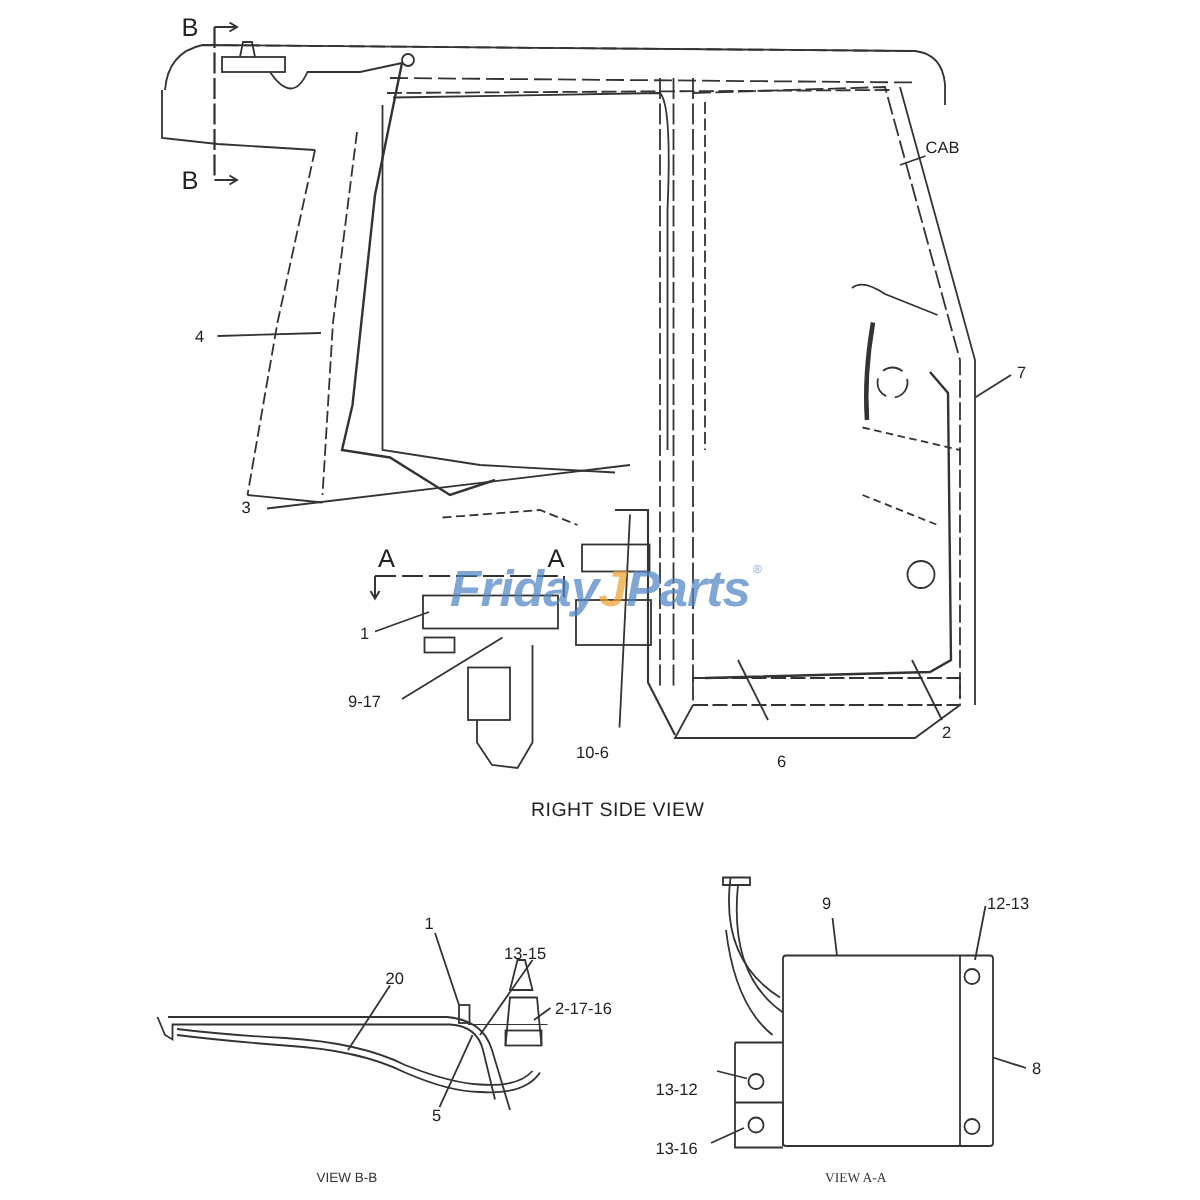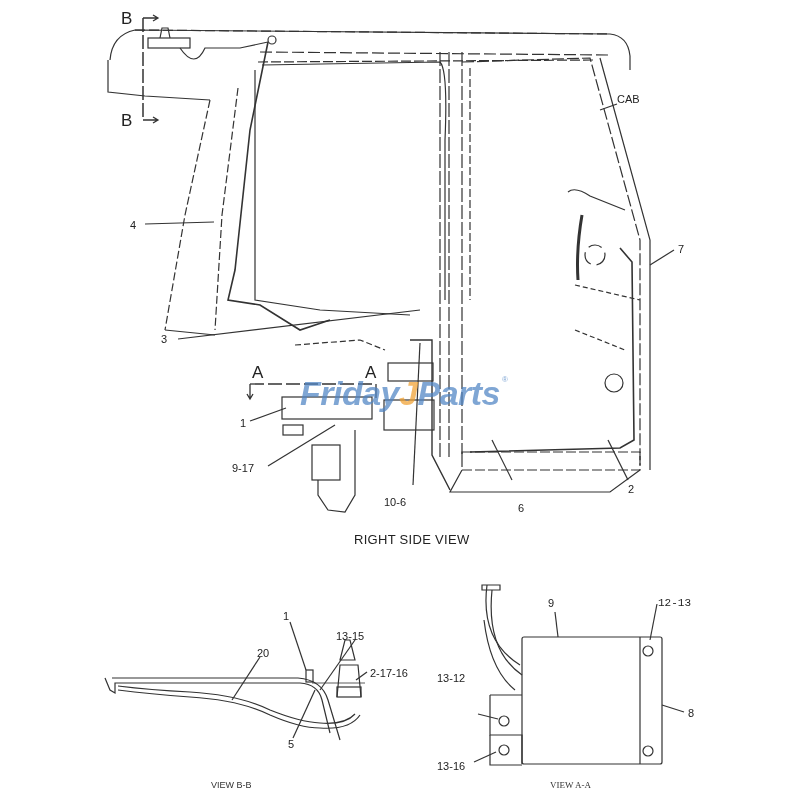--- a/index.html
+++ b/index.html
@@ -146,18 +146,18 @@
   
   <span class="lbl" style="left:283px;top:611px;">1</span>
   <span class="lbl" style="left:336px;top:631px;">13-15</span>
   <span class="lbl" style="left:257px;top:648px;">20</span>
   <span class="lbl" style="left:370px;top:668px;">2-17-16</span>
   <span class="lbl" style="left:288px;top:739px;">5</span>
   <span class="caption" style="left:211px;top:781px;text-align:right;">VIEW B-B</span>
 
   
   <span class="lbl" style="left:548px;top:598px;">9</span>
-  <span class="lbl" style="left:658px;top:598px;font-family:Liberation Mono, monospace;">12-13</span>
+  <span class="lbl" style="left:658px;top:598px;">12-13</span>
   <span class="lbl" style="left:688px;top:708px;">8</span>
-  <span class="lbl" style="left:437px;top:673px;">13-12</span>
+  <span class="lbl" style="left:437px;top:722px;">13-12</span>
   <span class="lbl" style="left:437px;top:761px;text-align:right;">13-16</span>
   <span class="caption" style="left:550px;top:781px;font-family:Liberation Serif, serif;">VIEW A-A</span>
 </div>
 
 </body></html>

